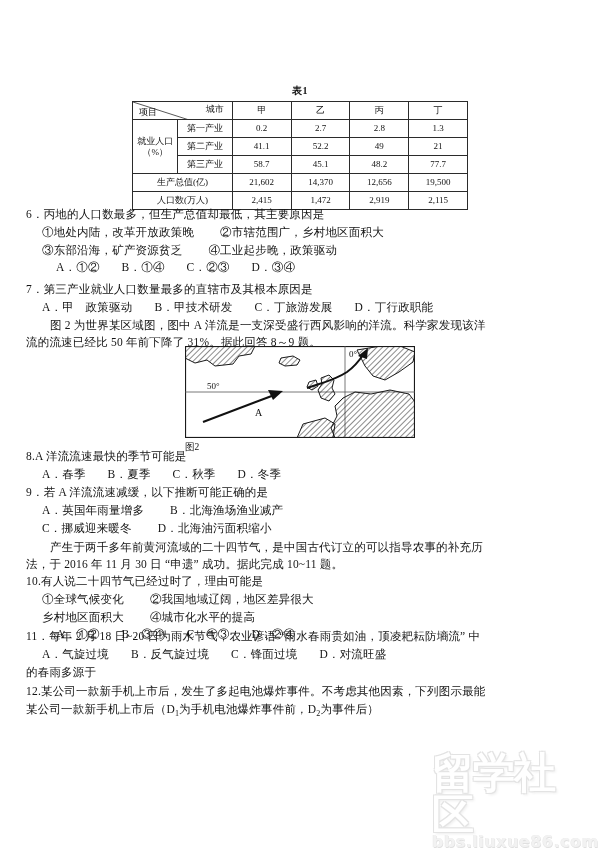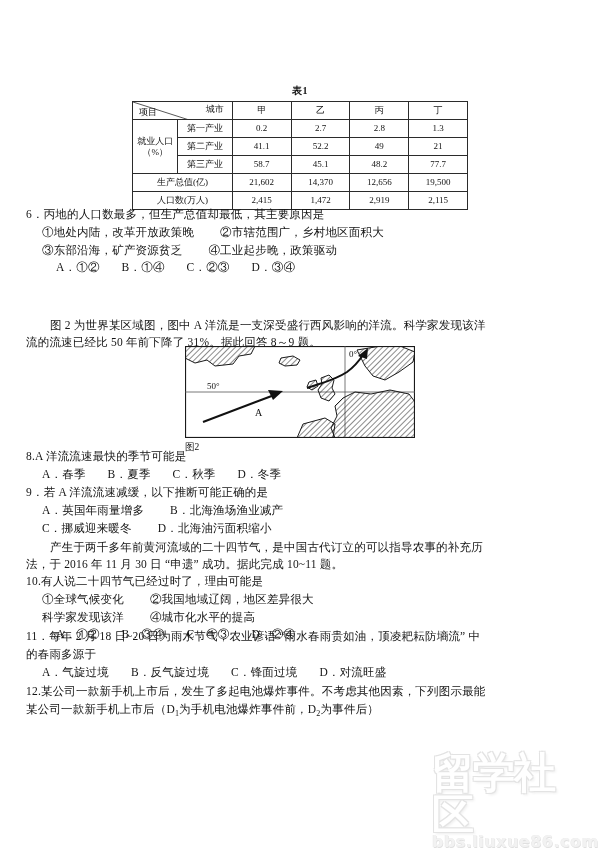--- a/index.html
+++ b/index.html
@@ -244,20 +244,32 @@
       <span>A．①②</span>
       <span class="sp-b"></span>
       <span>B．①④</span>
       <span class="sp-b"></span>
       <span>C．②③</span>
       <span class="sp-b"></span>
       <span>D．③④</span>
     </div>
   </div>
 
+  <div class="q" style="left:26px; top:281px; width:540px;">
+    <div class="q-line">7．第三产业就业人口数量最多的直辖市及其根本原因是</div>
+    <div class="q-line indent1 opt-row">
+      <span>A．甲　政策驱动</span>
+      <span class="sp-b"></span>
+      <span>B．甲技术研发</span>
+      <span class="sp-b"></span>
+      <span>C．丁旅游发展</span>
+      <span class="sp-b"></span>
+      <span>D．丁行政职能</span>
+    </div>
+  </div>
 
   <div class="q" style="left:26px; top:316px; width:548px;">
     <div class="q-line para">图 2 为世界某区域图，图中 A 洋流是一支深受盛行西风影响的洋流。科学家发现该洋</div>
     <div class="q-line">流的流速已经比 50 年前下降了 31%。据此回答 8～9 题。</div>
   </div>
 
   <div class="figure">
     <svg width="230" height="92" viewBox="0 0 230 92">
       <defs>
         <pattern id="hatch" patternUnits="userSpaceOnUse" width="4" height="4" patternTransform="rotate(45)">
@@ -333,47 +345,47 @@
   </div>
 
   <div class="q" style="left:26px; top:573px; width:540px;">
     <div class="q-line">10.有人说二十四节气已经过时了，理由可能是</div>
     <div class="q-line indent1 opt-row">
       <span>①全球气候变化</span>
       <span class="sp-a"></span>
       <span>②我国地域辽阔，地区差异很大</span>
     </div>
     <div class="q-line indent1 opt-row">
-      <span>科学家发现该洋</span>
+      <span>乡村地区面积大</span>
       <span class="sp-a"></span>
       <span>④城市化水平的提高</span>
     </div>
     <div class="q-line indent2 opt-row">
       <span>A．①②</span>
       <span class="sp-b"></span>
       <span>B．③④</span>
       <span class="sp-b"></span>
       <span>C．①③</span>
       <span class="sp-b"></span>
       <span>D．②④</span>
     </div>
   </div>
 
   <div class="q" style="left:26px; top:628px; width:552px;">
     <div class="q-line">11．每年 2 月 18 日~20 日为雨水节气，农业谚语 “雨水春雨贵如油，顶凌耙耘防墒流” 中</div>
+    <div class="q-line indent1 opt-row">
+      <span>A．气旋过境</span>
+      <span class="sp-b"></span>
+      <span>B．反气旋过境</span>
+      <span class="sp-b"></span>
+      <span>C．锋面过境</span>
+      <span class="sp-b"></span>
+      <span>D．对流旺盛</span>
+    </div>
     <div class="q-line">的春雨多源于</div>
-    <div class="q-line indent1 opt-row">
-      <span>A．气旋过境</span>
-      <span class="sp-b"></span>
-      <span>B．反气旋过境</span>
-      <span class="sp-b"></span>
-      <span>C．锋面过境</span>
-      <span class="sp-b"></span>
-      <span>D．对流旺盛</span>
-    </div>
   </div>
 
   <div class="q" style="left:26px; top:683px; width:552px;">
     <div class="q-line">12.某公司一款新手机上市后，发生了多起电池爆炸事件。不考虑其他因素，下列图示最能</div>
     <div class="q-line">
       <span>某公司一款新手机上市后（D</span><sub>1</sub><span>为手机电池爆炸事件前，D</span><sub>2</sub><span>为事件后）</span>
     </div>
   </div>
 
   <div class="watermark">

